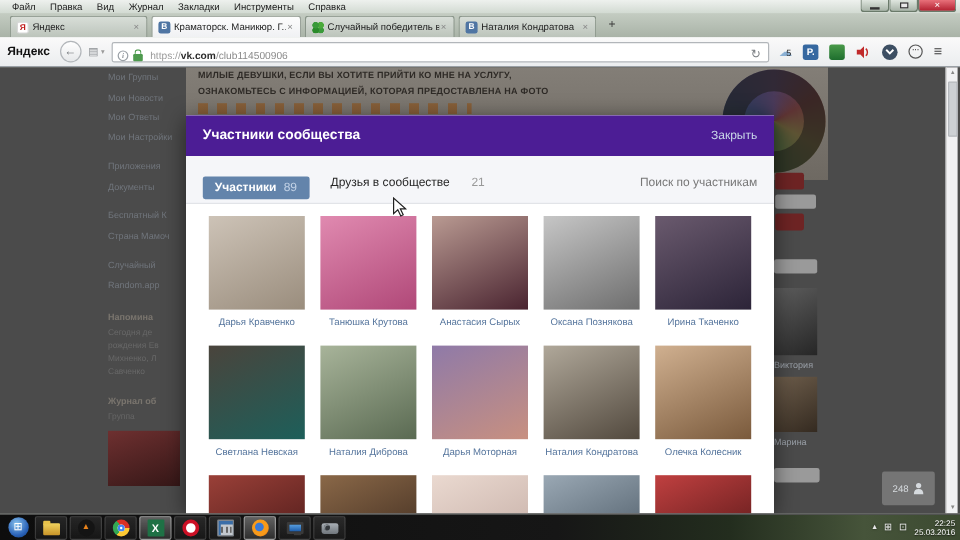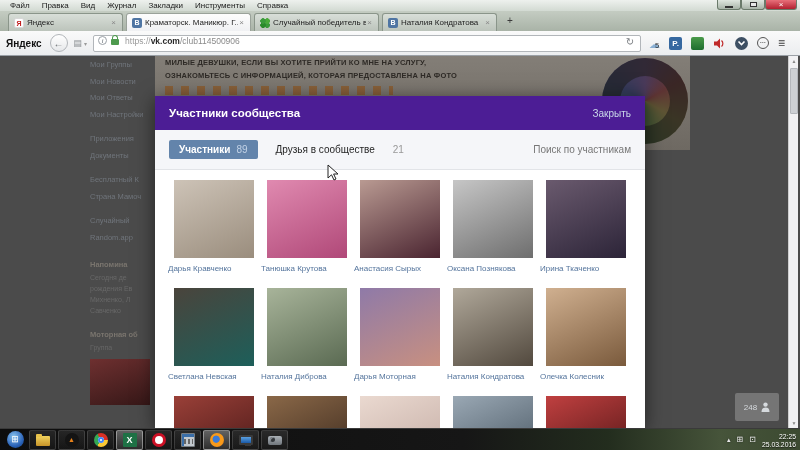--- a/index.html
+++ b/index.html
@@ -43,21 +43,21 @@
   
   .navbar{position:absolute;left:0;top:31px;width:800px;height:25px;
     background:linear-gradient(#fafafa,#ebedef);border-bottom:1px solid #9aa0a6;display:flex;align-items:center}
   .ylogo{font-weight:bold;font-size:10px;color:#111;margin:0 8px 0 6px}
   .navbtn{width:18px;height:18px;border:1px solid #b2b6ba;border-radius:50%;
     background:linear-gradient(#fff,#e6e8ea);display:flex;align-items:center;justify-content:center;
     color:#6a6e72;font-size:10px;margin-right:6px}
   .boxicon{color:#8a8e92;font-size:9px;margin-right:2px}
   .caret{color:#9a9a9a;font-size:6px;margin-right:6px}
   .urlbar{height:17px;flex:1;max-width:548px;background:#fff;border:1px solid #b2b6ba;border-radius:2px;
-    display:flex;align-items:flex-start;padding:0 4px;margin-right:8px}
+    display:flex;align-items:flex-end;padding:0 4px;margin-right:8px}
   .info-i{width:9px;height:9px;border:1px solid #9aa0a6;border-radius:50%;font:italic bold 6px/8px "Liberation Serif",serif;
     color:#8a9096;text-align:center;margin-right:4px}
   .lockbody{width:8px;height:6px;background:#4e9a4e;border-radius:1px;position:relative;margin:3px 6px 0 0}
   .lockbody::before{content:"";position:absolute;left:1px;top:-4px;width:4px;height:4px;
     border:1.5px solid #4e9a4e;border-bottom:none;border-radius:3px 3px 0 0}
   .urltext{flex:1;font-size:8.5px;white-space:nowrap;overflow:hidden}
   .u-scheme{color:#9a9a9a}.u-domain{color:#2a2a2a;font-weight:bold}.u-path{color:#8a8a8a}
   .reload{color:#7a7e82;font-size:10px;padding:0 2px}
   .navicons{display:flex;align-items:center;gap:9px;padding-right:6px}
   .cloud{color:#8ab0d4;font-size:11px;line-height:10px}
@@ -112,30 +112,30 @@
   .s-arrow{position:absolute;left:0;width:10px;height:10px;font-size:5px;color:#888;text-align:center;line-height:10px}
   .sa-up{top:0}.sa-dn{bottom:0}
   .s-thumb{position:absolute;left:1px;top:12px;width:8px;height:46px;background:#cdd0d4;border:1px solid #b4b7bc;border-radius:1px}
 
   
   .modal{position:absolute;left:155px;top:40px;width:490px;height:332px;background:#fff;
     box-shadow:0 3px 18px rgba(0,0,0,.55);overflow:hidden}
   .m-head{height:34px;background:#4c1d95;display:flex;align-items:center;padding:0 14px}
   .m-title{font-size:11.5px;font-weight:bold;color:#fff;flex:1}
   .m-close{font-size:10px;color:#c9d7e8}
-  .m-tabs{height:40px;background:#f5f6f9;border-bottom:1px solid #e2e4e8;display:flex;align-items:center;padding:5px 14px}
+  .m-tabs{height:40px;background:#f5f6f9;border-bottom:1px solid #e2e4e8;display:flex;align-items:flex-start;padding:17px 14px}
   .pill{background:#6384ab;border-radius:2px;padding:4px 10px;display:flex;align-items:baseline}
   .pill .lab{font-size:10px;font-weight:bold;color:#fff}
   .pill .cnt{font-size:10px;color:#c2d2e6;margin-left:6px}
   .friends{margin-left:18px;display:flex;align-items:baseline}
   .friends .lab{font-size:10px;font-weight:normal;color:#262626}
   .friends .cnt{font-size:10px;color:#999;margin-left:18px}
   .m-search{margin-left:auto;font-size:10px;color:#777}
   .grid{padding:10px 13px 0;display:grid;grid-template-columns:repeat(5,92px);column-gap:1px;row-gap:14px}
-  .cell{width:92px;text-align:left}
+  .cell{width:92px;text-align:center}
   .ph{width:80px;height:78px;margin:0 auto;background:#ddd}
   .nm{margin-top:5px;font-size:8px;color:#54749c;white-space:nowrap;line-height:11px}
 
   
   .cursor{position:absolute;left:327px;top:108px;z-index:9}
 
   
   .taskbar{position:absolute;left:0;top:428px;width:800px;height:22px;
     background:linear-gradient(90deg,#0d0d0d 0%,#161616 58%,#232d1e 76%,#46543a 90%,#3c4a31 100%);
     border-top:1px solid #3a3a3a;display:flex;align-items:center}
@@ -283,25 +283,36 @@
           <div class="sb">Random.app</div>
         </div>
       <div class="sb-head">Напомина</div>
       <div>
 
       <div class="sb-line">Сегодня де</div>
           <div class="sb-line">рождения Ев</div>
           <div class="sb-line">Михненко, Л</div>
           <div class="sb-line">Савченко</div>
         </div>
-      <div class="sb-head">Моторная об</div>
+      <div class="sb-head">Журнал об</div>
       <div class="sb-sub">Группа</div>
       <div class="sb-photo"></div>
     </div>
 
+    <div class="rightcol">
+      <div class="r-red r1"></div>
+      <div class="r-gray g1"></div>
+      <div class="r-red r2"></div>
+      <div class="r-gray g2"></div>
+      <div class="r-photo p1"></div>
+      <div class="r-label l1">Виктория</div>
+      <div class="r-photo p2"></div>
+      <div class="r-label l2">Марина</div>
+      <div class="r-gray g3"></div>
+    </div>
 
     <div class="online">
       <span>248</span>
       <svg width="9" height="10">
           <circle cx="4.5" cy="2.6" r="2.2" fill="#d6dade"></circle>
           <path d="M0.5 10 Q0.5 5.6 4.5 5.6 Q8.5 5.6 8.5 10 Z" fill="#d6dade"></path>
         </svg>
     </div>
 
     <div class="modal">

